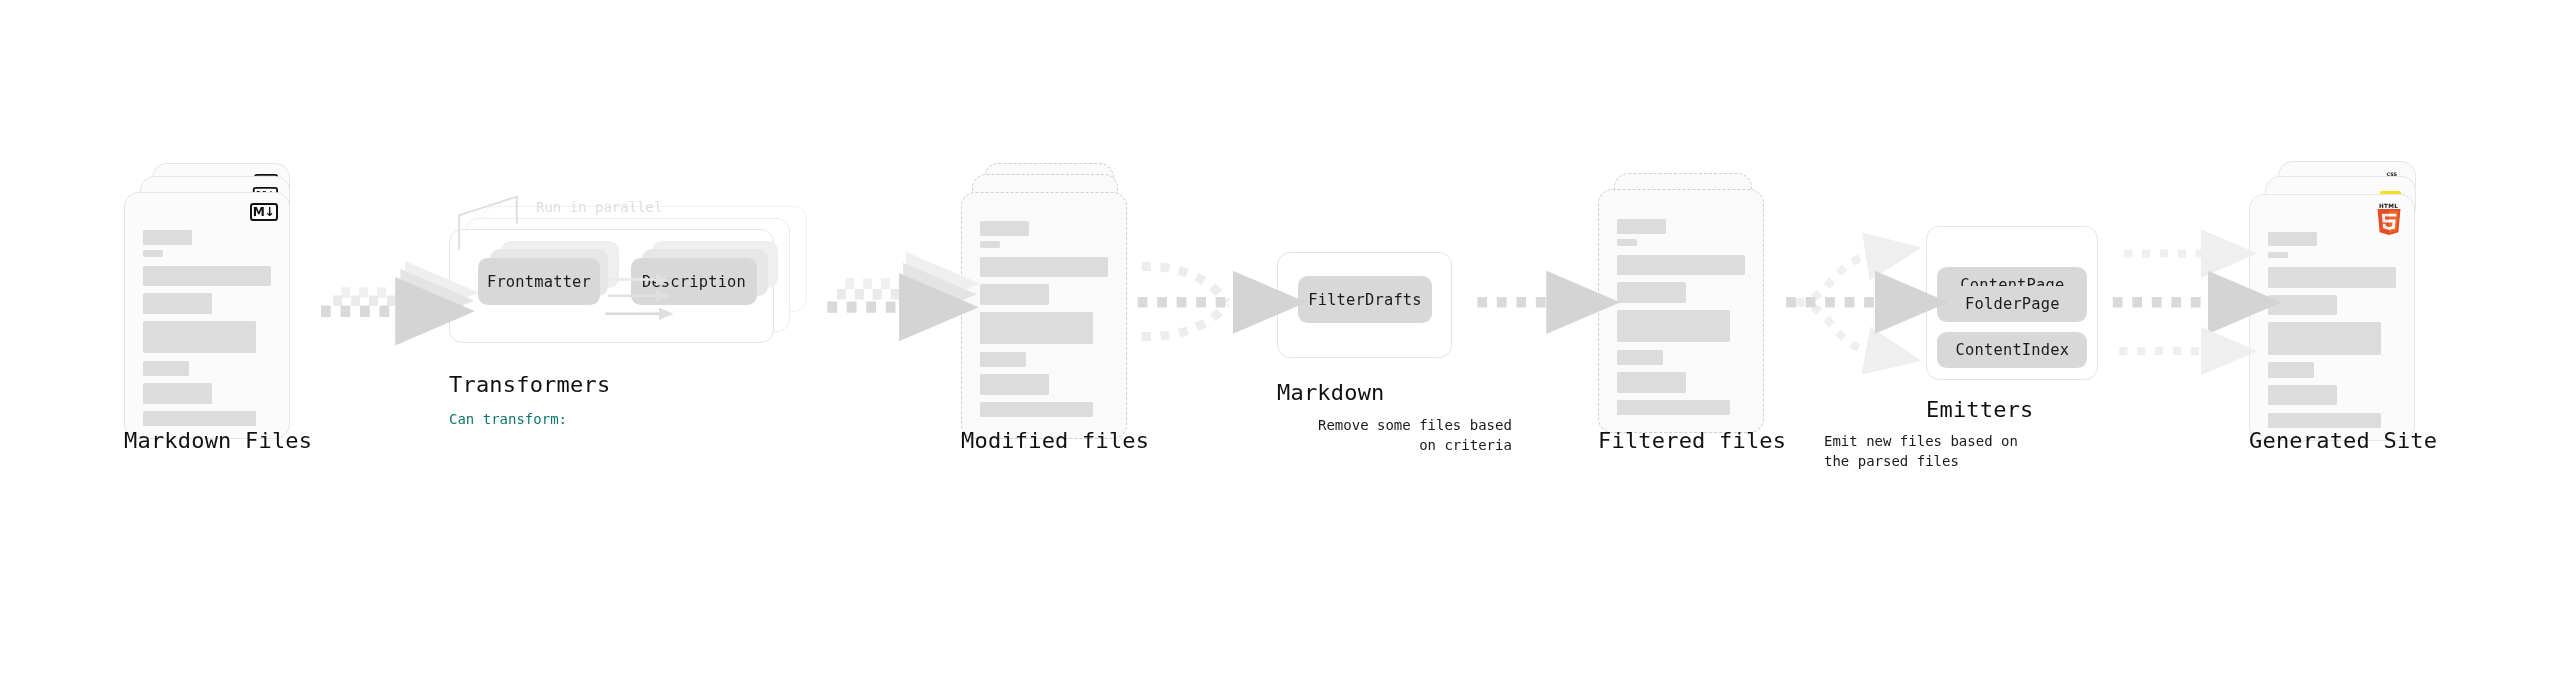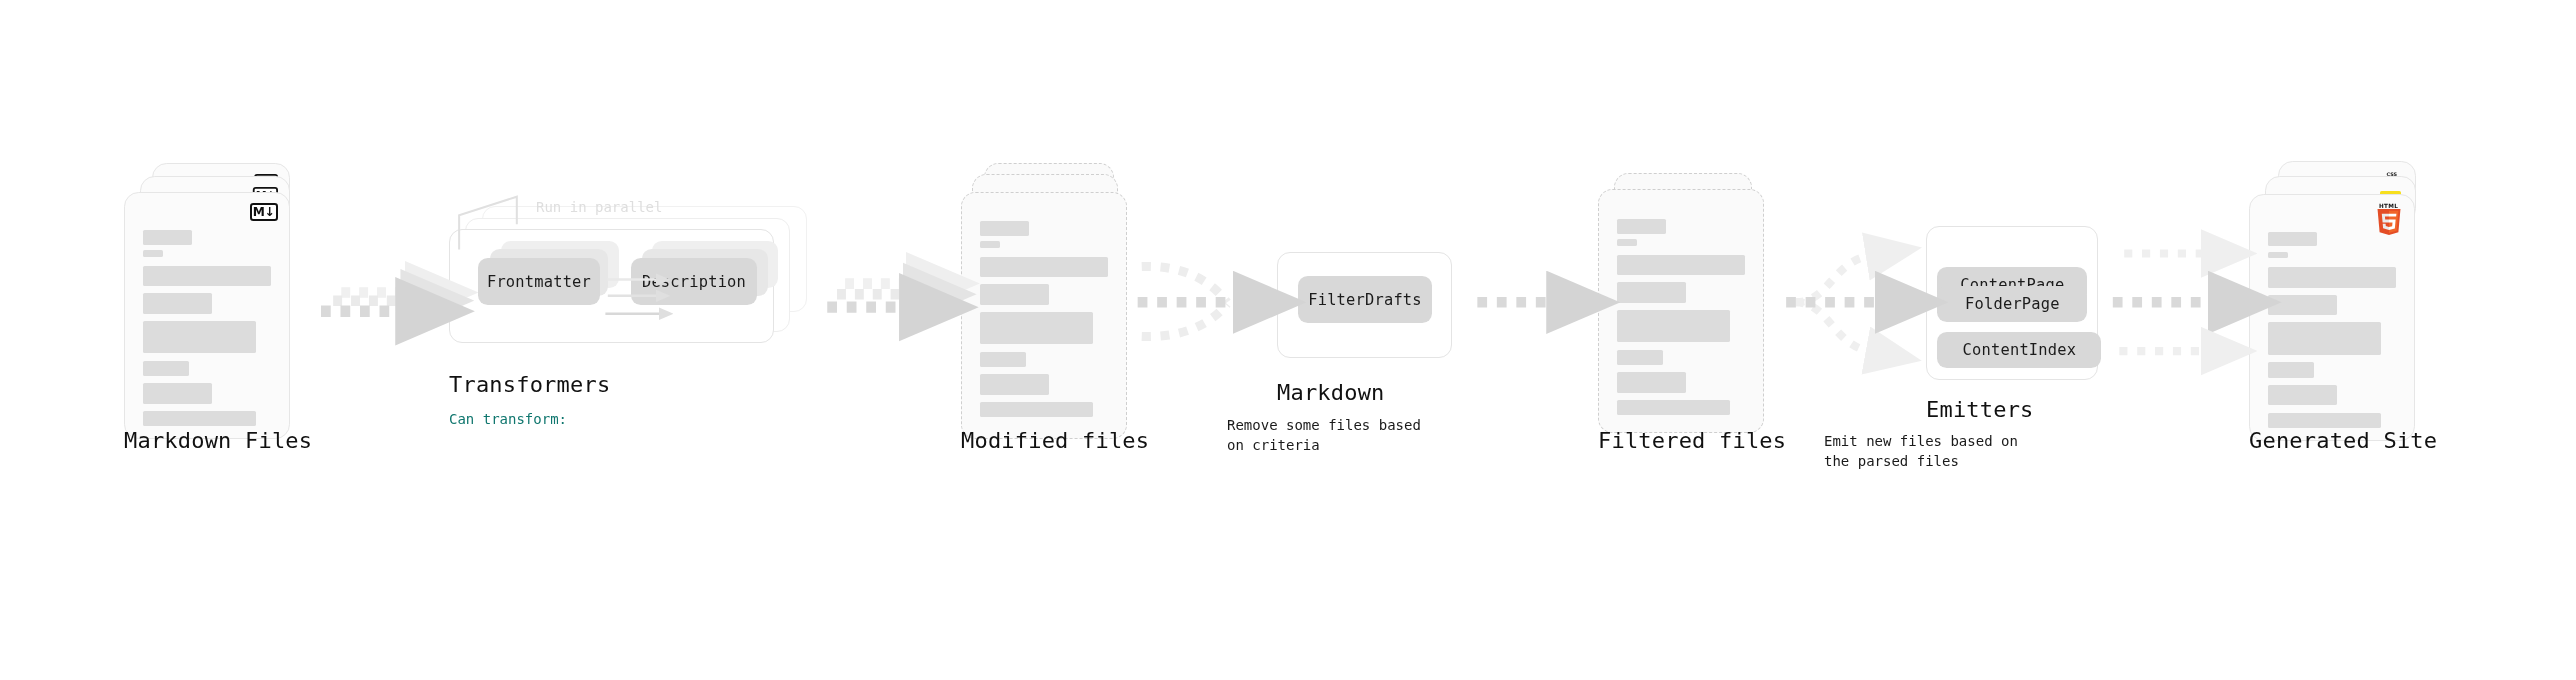--- a/index.html
+++ b/index.html
@@ -265,21 +265,21 @@
   <div class="title" style="left:961px; top:428px;">Modified files</div>
 
   <div class="stage-node" style="left:1277px; top:252px; width:179px; height:98px;">
     <div class="groupbox" style="left:0px; top:0px; width:175px; height:106px;"></div>
     <div class="pill" style="left:21px; top:24.4px; width:134px; height:47px;">
       <span>FilterDrafts</span>
     </div>
   </div>
 
   <div class="title" style="left:1277px; top:380px;">Markdown</div>
-  <div class="sub" style="left:1227px; top:416px;">Remove some files based
+  <div class="sub" style="left:1318px; top:416px;text-align:right;">Remove some files based
 on criteria</div>
 
   <div class="stage-node" style="left:1598px; top:163px; width:195px; height:309px;">
     <div class="doc dashed" style="left:16.3px; top:9.8px; width:138px; height:41px;"></div>
     <div class="doc dashed" style="left:0px; top:26px; width:166px; height:244px;">
       <div class="doc-lines" style="top:29px;">
         <div class="ln" style="width:49px;height:14.6px;margin-bottom:5.7px;"></div>
         <div class="ln" style="width:19.5px;height:6.5px;margin-bottom:9px;"></div>
         <div class="ln" style="width:100%;height:20.3px;margin-bottom:7.3px;"></div>
         <div class="ln" style="width:54%;height:20.3px;margin-bottom:7.3px;"></div>
@@ -294,21 +294,21 @@
   <div class="title" style="left:1598px; top:428px;">Filtered files</div>
 
   <div class="stage-node" style="left:1926px; top:226px; width:187px; height:163px;">
     <div class="groupbox" style="left:0px; top:0px; width:172px; height:154px;"></div>
     <div class="pill" style="left:11.4px; top:13px; width:150px; height:36px;margin-top:28px;">
       <span>ContentPage</span>
     </div>
     <div class="pill" style="left:11.4px; top:60px; width:150px; height:36px;">
       <span>FolderPage</span>
     </div>
-    <div class="pill" style="left:11.4px; top:106px; width:164px; height:36px;">
+    <div class="pill" style="left:11.4px; top:106px; width:150px; height:36px;">
       <span>ContentIndex</span>
     </div>
   </div>
 
   <div class="title" style="left:1926px; top:397px;">Emitters</div>
   <div class="sub" style="left:1824px; top:432px;">Emit new files based on
 the parsed files</div>
 
   <div class="stage-node" style="left:2249px; top:161px; width:203px; height:309px;">
 

